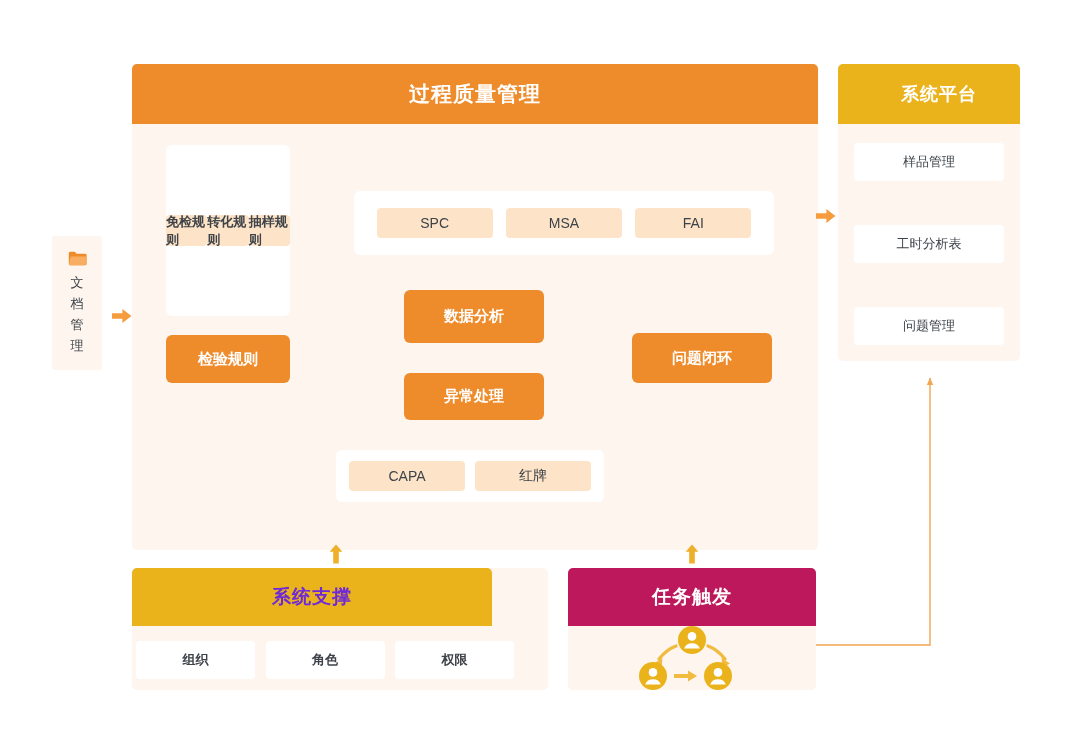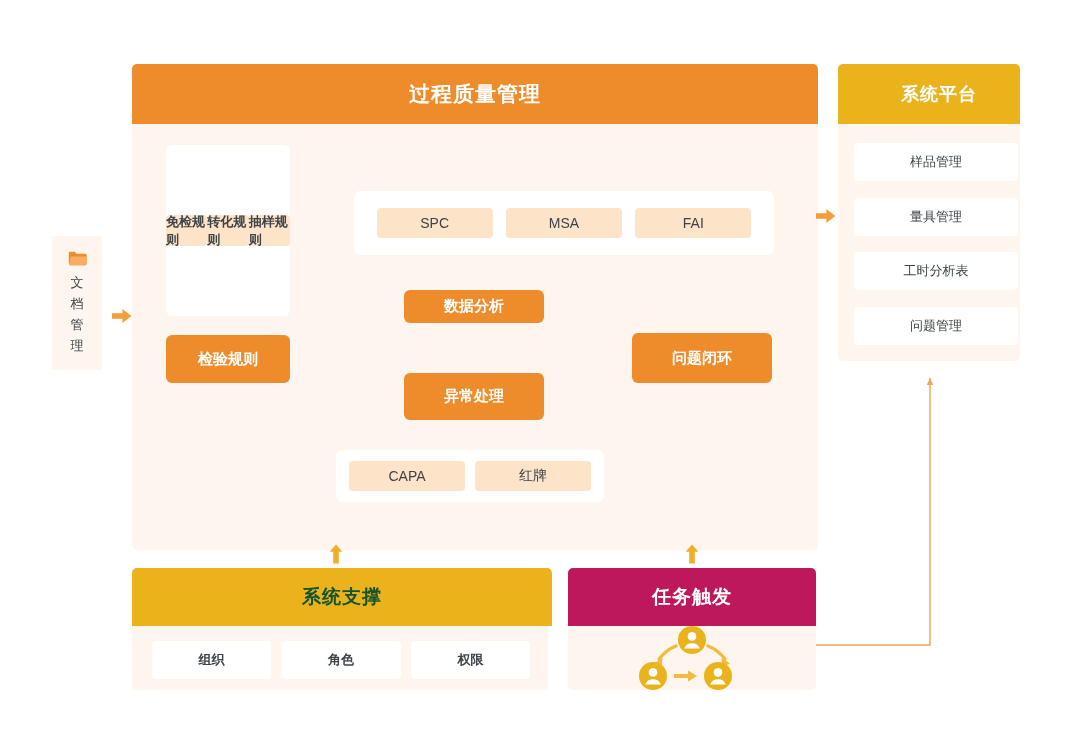--- a/index.html
+++ b/index.html
@@ -133,21 +133,21 @@
   .proc-box {
     background: #ee8c2c;
     border-radius: 6px;
     color: #ffffff;
     font-size: 15px;
     font-weight: bold;
     display: flex;
     align-items: center;
     justify-content: center;
   }
-  #data-analysis { left: 404px; top: 290px; width: 140px; height: 33px; }
+  #data-analysis { left: 404px; top: 290px; width: 140px; height: 53px; }
   #exception-handling { left: 404px; top: 373px; width: 140px; height: 47px; }
   #issue-closeloop { left: 632px; top: 333px; width: 140px; height: 50px; }
 
   
   #capa-card {
     left: 336px; top: 450px;
     width: 268px; height: 52px;
     background: #ffffff;
     border-radius: 6px;
     display: flex;
@@ -163,33 +163,33 @@
 
   
   #support-panel {
     left: 132px; top: 568px;
     width: 416px; height: 122px;
     background: #fdf5ee;
     border-radius: 5px;
   }
   #support-header {
     left: 132px; top: 568px;
-    width: 420px; height: 58px;
+    width: 360px; height: 58px;
     background: #eab31c;
     border-radius: 5px 5px 0 0;
-    color: #14532d;
+    color: #6d28d9;
     font-size: 19px;
     font-weight: bold;
     display: flex;
     align-items: center;
     justify-content: center;
     letter-spacing: 1px;
   }
   #support-chips {
-    left: 152px; top: 641px;
+    left: 136px; top: 641px;
     width: 378px; height: 38px;
     display: flex;
     justify-content: space-between;
     font-family: Liberation Mono, monospace;
   }
   .white-chip {
     width: 119px; height: 38px;
     background: #ffffff;
     border-radius: 4px;
     display: flex;
@@ -244,21 +244,21 @@
     padding-left: 20px;
   }
   #platform-items {
     left: 854px; top: 143px;
     width: 150px; height: 202px;
     display: flex;
     flex-direction: column;
     justify-content: space-between;
   }
   #platform-items .white-chip {
-    width: 164px; height: 38px;
+    width: 150px; height: 38px;
     font-weight: normal;
     font-size: 13px;
   }
 
   
   #connectors {
     position: absolute;
     left: 0; top: 0;
     width: 1080px; height: 752px;
     pointer-events: none;
@@ -389,21 +389,20 @@
       <circle cx="82" cy="50" r="14" fill="#eab31c"></circle>
       <circle cx="82" cy="46.4" r="4.3" fill="#ffffff"></circle>
       <path d="M74.2,58.4 a8.2,7.4 0 0 1 15.6,0 z" fill="#ffffff"></path>
     </svg>
   </div>
 
   <div id="platform-panel" class="abs"></div>
   <div id="platform-header" class="abs">系统平台</div>
   <div id="platform-items" class="abs">
     <div class="white-chip">样品管理</div>
-    <div class="white-chip">量具管理</div>
     <div class="white-chip">工时分析表</div>
     <div class="white-chip">问题管理</div>
   </div>
 
   <div class="abs" style="left:816px; top:208px;">
     <svg class="mini-arrow" viewBox="0 0 20 16" xmlns="http://www.w3.org/2000/svg">
       <path d="M0,5.2 h10.4 v-4.2 l9,7 l-9,7 v-4.2 h-10.4 z" fill="#f59c3c"></path>
     </svg>
   </div>
 

